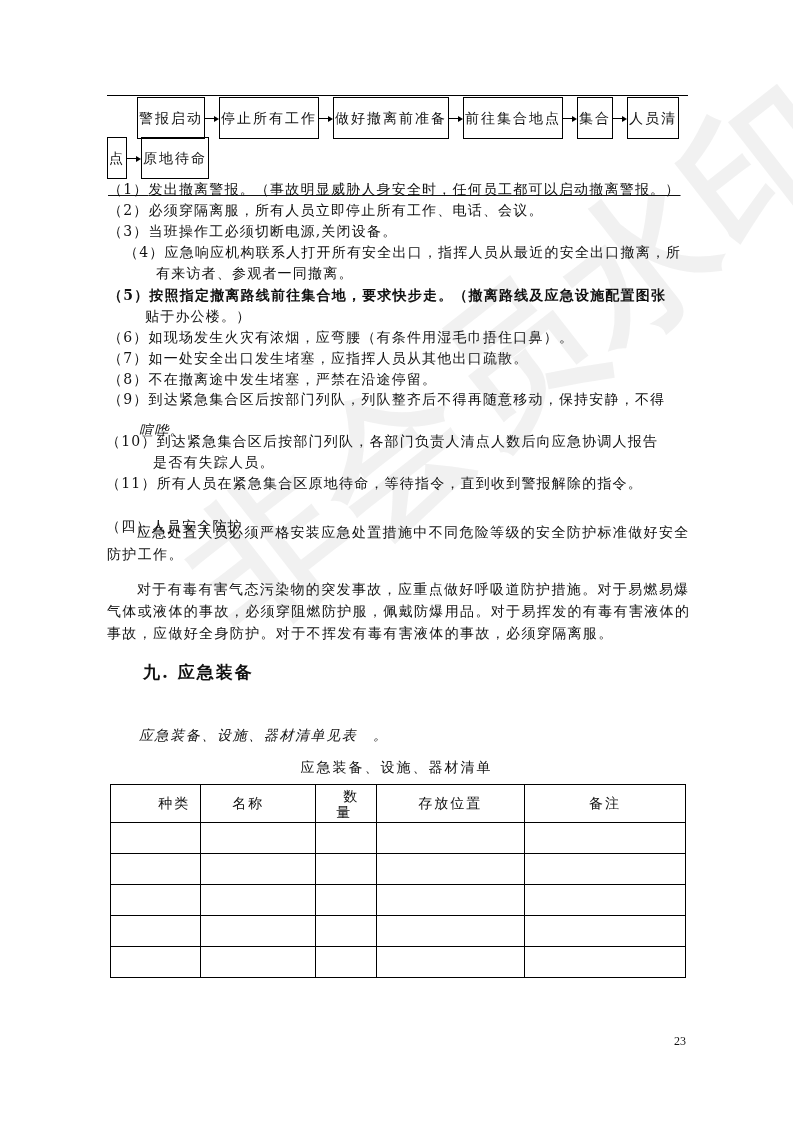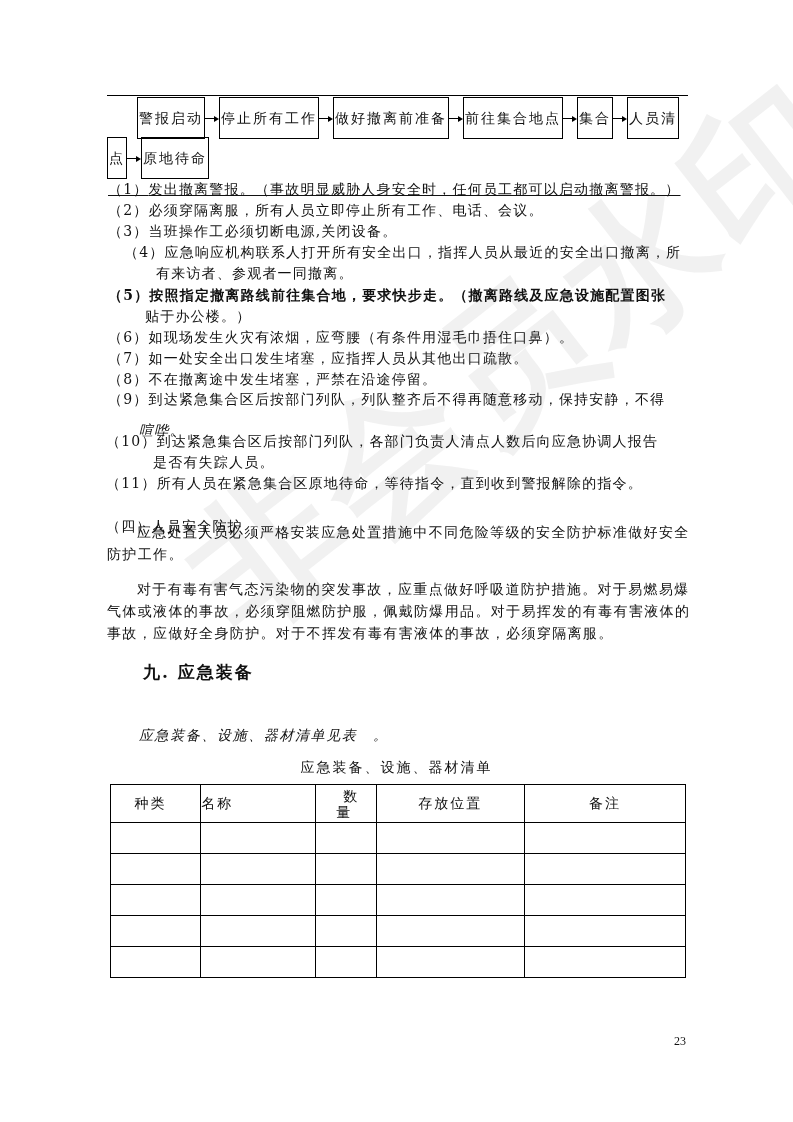--- a/index.html
+++ b/index.html
@@ -97,22 +97,22 @@
   <div class="body-para" style="top:521px;">应急处置人员必须严格安装应急处置措施中不同危险等级的安全防护标准做好安全防护工作。</div>
   <div class="body-para" style="top:578px;">对于有毒有害气态污染物的突发事故，应重点做好呼吸道防护措施。对于易燃易爆气体或液体的事故，必须穿阻燃防护服，佩戴防爆用品。对于易挥发的有毒有害液体的事故，应做好全身防护。对于不挥发有毒有害液体的事故，必须穿隔离服。</div>
 
   <div class="section-heading">九. 应急装备</div>
   <div class="intro-line">应急装备、设施、器材清单见表　。</div>
   <div class="table-caption">应急装备、设施、器材清单</div>
 
   <table class="equip">
     <tbody>
         <tr>
-      <th class="col1" style="text-align:center; padding-right:10px;">种类</th>
-      <th class="col2" style="text-align:left; padding-right:20px;">名称</th>
+      <th class="col1" style="text-align:right; padding-right:10px;">种类</th>
+      <th class="col2" style="text-align:center; padding-right:20px;">名称</th>
       <th class="col3 th-qty">
         <span class="q1">数</span>
         <span class="q2">量</span>
       </th>
       <th class="col4">存放位置</th>
       <th class="col5">备注</th>
     </tr>
     <tr>
           <td></td>
           <td></td>

